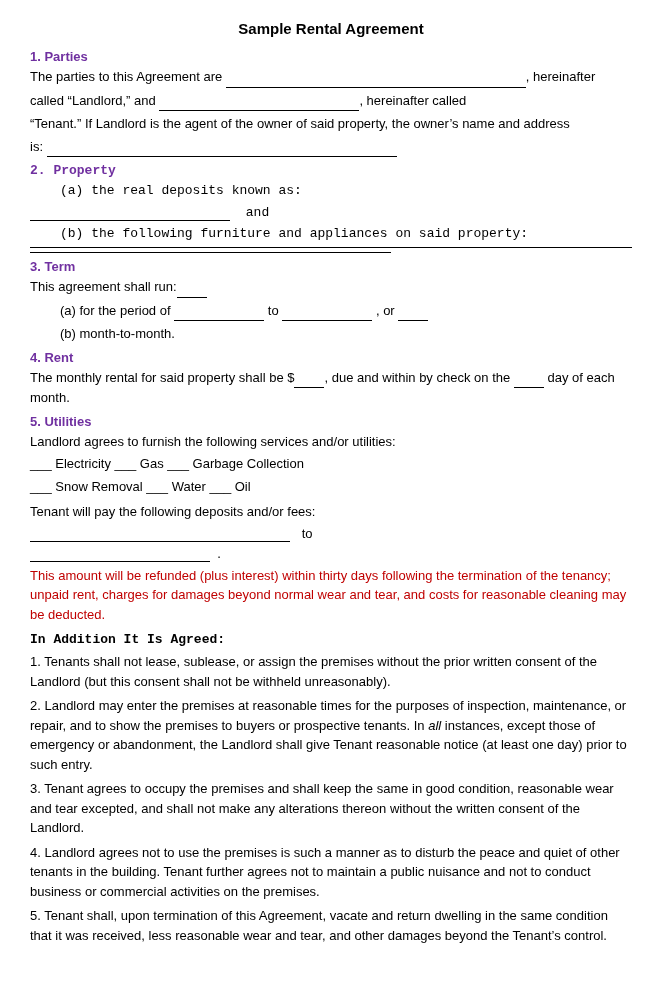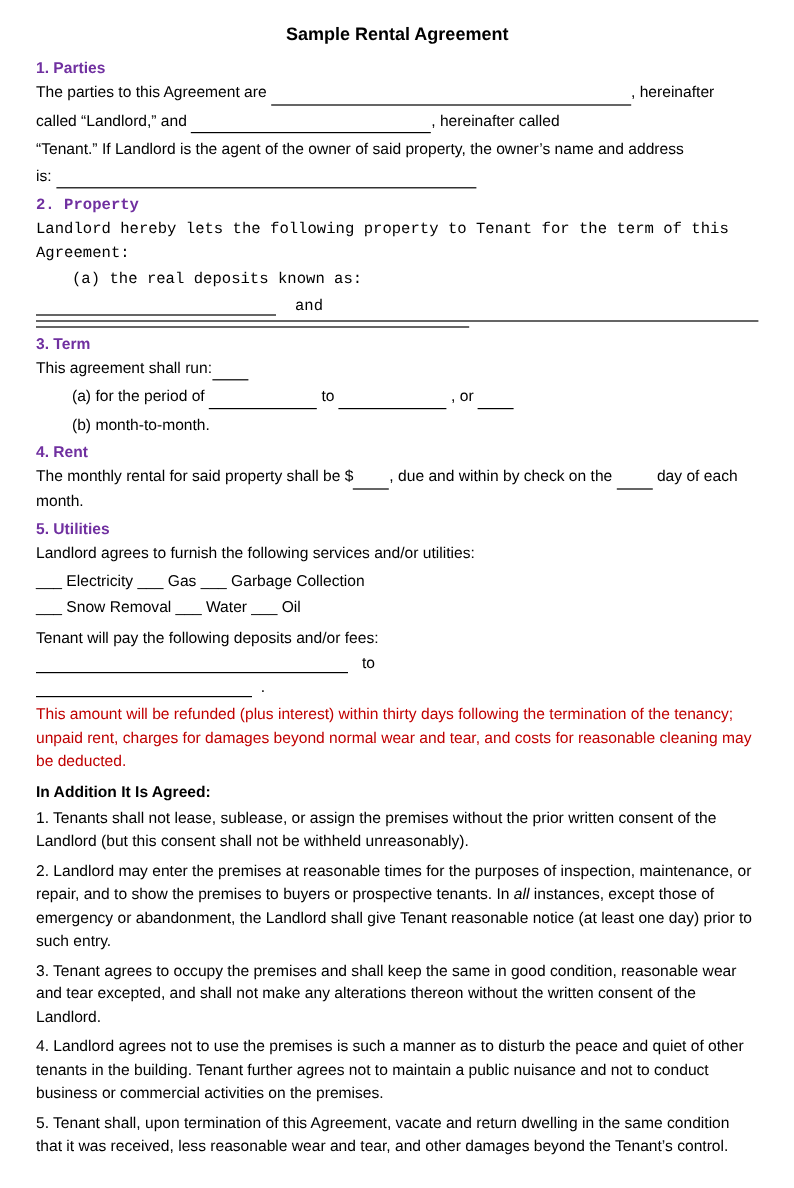--- a/index.html
+++ b/index.html
@@ -60,20 +60,21 @@
     p {
       margin: 3px 0;
       line-height: 1.5;
     }
     .highlight {
       color: #c00000;
     }
     .bold-section {
       font-weight: bold;
       margin-top: 8px;
+      font-family: Liberation Mono, monospace;
     }
     .numbered-item {
       margin: 5px 0;
       line-height: 1.5;
     }
     .italic {
       font-style: italic;
     }
   </style>
 </head>
@@ -93,26 +94,26 @@
   </p>
   <p>“Tenant.” If Landlord is the agent of the owner of said property, the owner’s name and address</p>
   <p>
     <span>is:</span>
     <span class="underline" style="min-width:350px;">&nbsp;</span>
   </p>
 </div>
 
 <div style="margin-top:6px;font-family:Liberation Mono, monospace;">
   <div class="section-label">2. Property</div>
-  <p>Landlord hereby lets the following property to Tenant for the term of this Agreement:</p>
   <p class="indent">(a) the real deposits known as:</p>
   <div style="margin: 4px 0 2px 0;">
     <span class="underline" style="min-width:200px;">&nbsp;</span>
     <span style="margin-left:8px;">and</span>
   </div>
+  <p class="indent">(b) the following furniture and appliances on said property:</p>
   <div class="full-line"></div>
   <div class="full-line" style="margin-top:2px; width:60%;"></div>
 </div>
 
 <div style="margin-top:6px;">
   <div class="section-label">3. Term</div>
   <p>
     <span>This agreement shall run:</span><span class="underline-xshort">&nbsp;</span>
   </p>
   <p class="indent">

